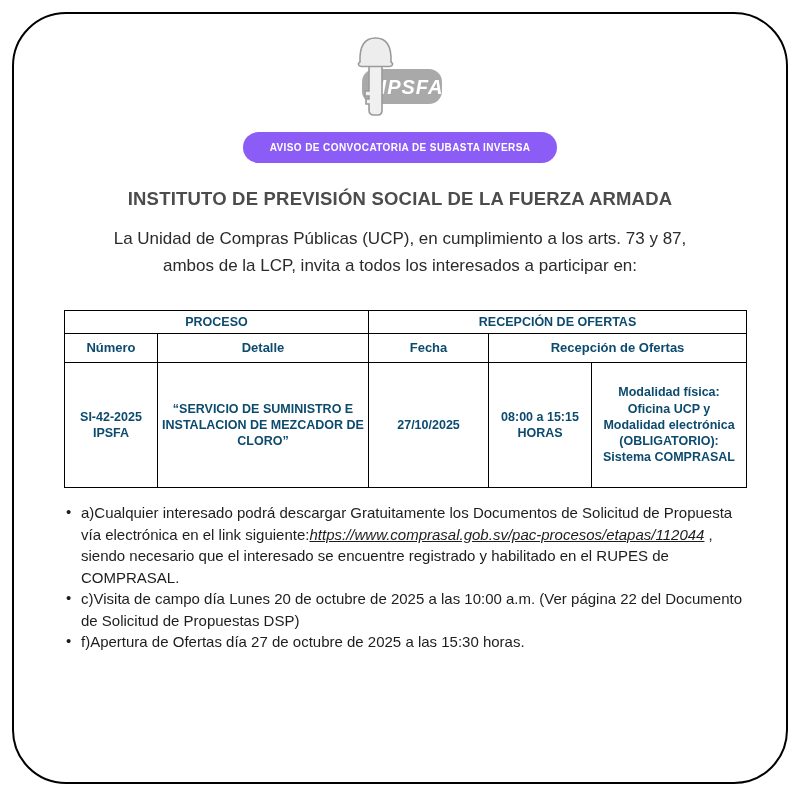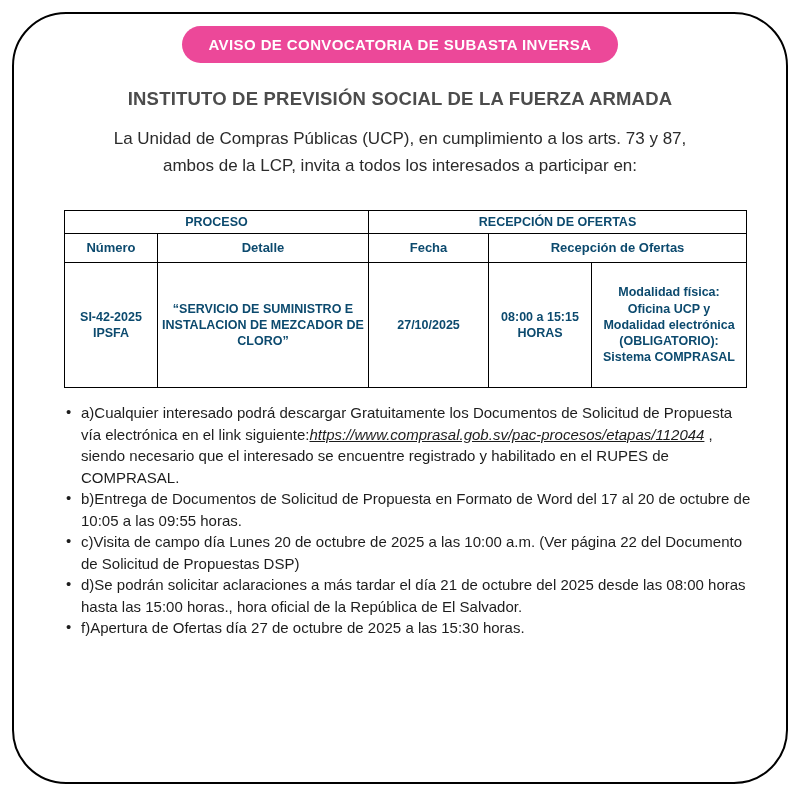--- a/index.html
+++ b/index.html
@@ -10,22 +10,22 @@
   }
   .card {
     position:absolute; left:12px; top:12px;
     width:776px; height:772px; box-sizing:border-box;
     border:2px solid #000; border-radius:54px;
     background:#fff; overflow:hidden;
   }
   .logo-wrap { margin-top:18px; display:flex; justify-content:center; }
   .banner-wrap { text-align:center; margin-top:12px; }
   .banner {
-    display:inline-block; background:#ec4899; color:#fff;
-    font-weight:bold; font-size:15px; letter-spacing:0.4px;
+    display:inline-block; background:#8b5cf6; color:#fff;
+    font-weight:bold; font-size:10px; letter-spacing:0.4px;
     padding:10px 27px; border-radius:20px;
   }
   .title {
     text-align:center; margin-top:25px;
     font-size:18.5px; font-weight:bold; color:#4c4c4c; letter-spacing:0.2px;
   }
   .intro {
     margin:15px auto 0; width:620px; text-align:center;
     font-size:17px; line-height:27px; color:#2b2b2b;
   }
@@ -54,20 +54,30 @@
   .bullets li::before {
     content:"\2022"; position:absolute; left:2px; top:-1px; color:#1d1d1d;
   }
   .doc-link { color:inherit; text-decoration:underline; cursor:pointer;font-style:italic; }
 </style>
 </head>
 <body>
 
 <div class="card">
 
+  <div class="logo-wrap">
+    <svg width="120" height="88" viewBox="0 0 120 88">
+      <rect x="22" y="37" width="80" height="35" rx="13" fill="#a9a9a9"></rect>
+      <text x="72" y="62" text-anchor="middle" font-family="Liberation Sans, sans-serif" font-size="20" font-weight="bold" font-style="italic" fill="#ffffff" letter-spacing="1">IPSFA</text>
+      <path d="M29,32 L29,59 L25,59 L25,64 L29,64 L29,67 L26,67 L26,72 L29,72 L29,78
+               Q29,83 34,83 L38,83 Q42,83 42,78 L42,32 Z" fill="#f0f0f0" stroke="#9a9a9a" stroke-width="1.6"></path>
+      <path d="M20,30 Q19,6 35.5,6 Q52,6 51,30 L52.5,31.5 Q53,34 49.5,34.5
+               L21.5,34.5 Q18,34 18.5,31.5 Z" fill="#ededed" stroke="#9a9a9a" stroke-width="1.6"></path>
+    </svg>
+  </div>
 
   <div class="banner-wrap">
     <span class="banner">AVISO DE CONVOCATORIA DE SUBASTA INVERSA</span>
   </div>
 
   <div class="title">INSTITUTO DE PREVISIÓN SOCIAL DE LA FUERZA ARMADA</div>
 
   <div class="intro">La Unidad de Compras Públicas (UCP), en cumplimiento a los arts. 73 y 87, ambos de la LCP, invita a todos los interesados a participar en:</div>
 
   <table class="process">
@@ -94,19 +104,17 @@
       <td class="cell-detalle">“SERVICIO DE SUMINISTRO E INSTALACION DE MEZCADOR DE CLORO”</td>
       <td class="cell-fecha">27/10/2025</td>
       <td class="cell-hora">08:00 a 15:15 HORAS</td>
       <td class="cell-modalidad">Modalidad física: Oficina UCP y Modalidad electrónica (OBLIGATORIO): Sistema COMPRASAL</td>
     </tr>
   </tbody>
     </table>
 
   <ul class="bullets">
     <li><span>a)Cualquier interesado podrá descargar Gratuitamente los Documentos de Solicitud de Propuesta vía electrónica en el link siguiente:</span><a class="doc-link">https://www.comprasal.gob.sv/pac-procesos/etapas/112044</a><span> , siendo necesario que el interesado se encuentre registrado y habilitado en el RUPES de COMPRASAL.</span></li>
-    <li>b)Entrega de Documentos de Solicitud de Propuesta en Formato de Word del 17 al 20 de octubre de 10:05 a las 09:55 horas.</li>
     <li>c)Visita de campo día Lunes 20 de octubre de 2025 a las 10:00 a.m. (Ver página 22 del Documento de Solicitud de Propuestas DSP)</li>
-    <li>d)Se podrán solicitar aclaraciones a más tardar el día 21 de octubre del 2025 desde las 08:00 horas hasta las 15:00 horas., hora oficial de la República de El Salvador.</li>
     <li>f)Apertura de Ofertas día 27 de octubre de 2025 a las 15:30 horas.</li>
   </ul>
 
 </div>
 
 </body></html>

